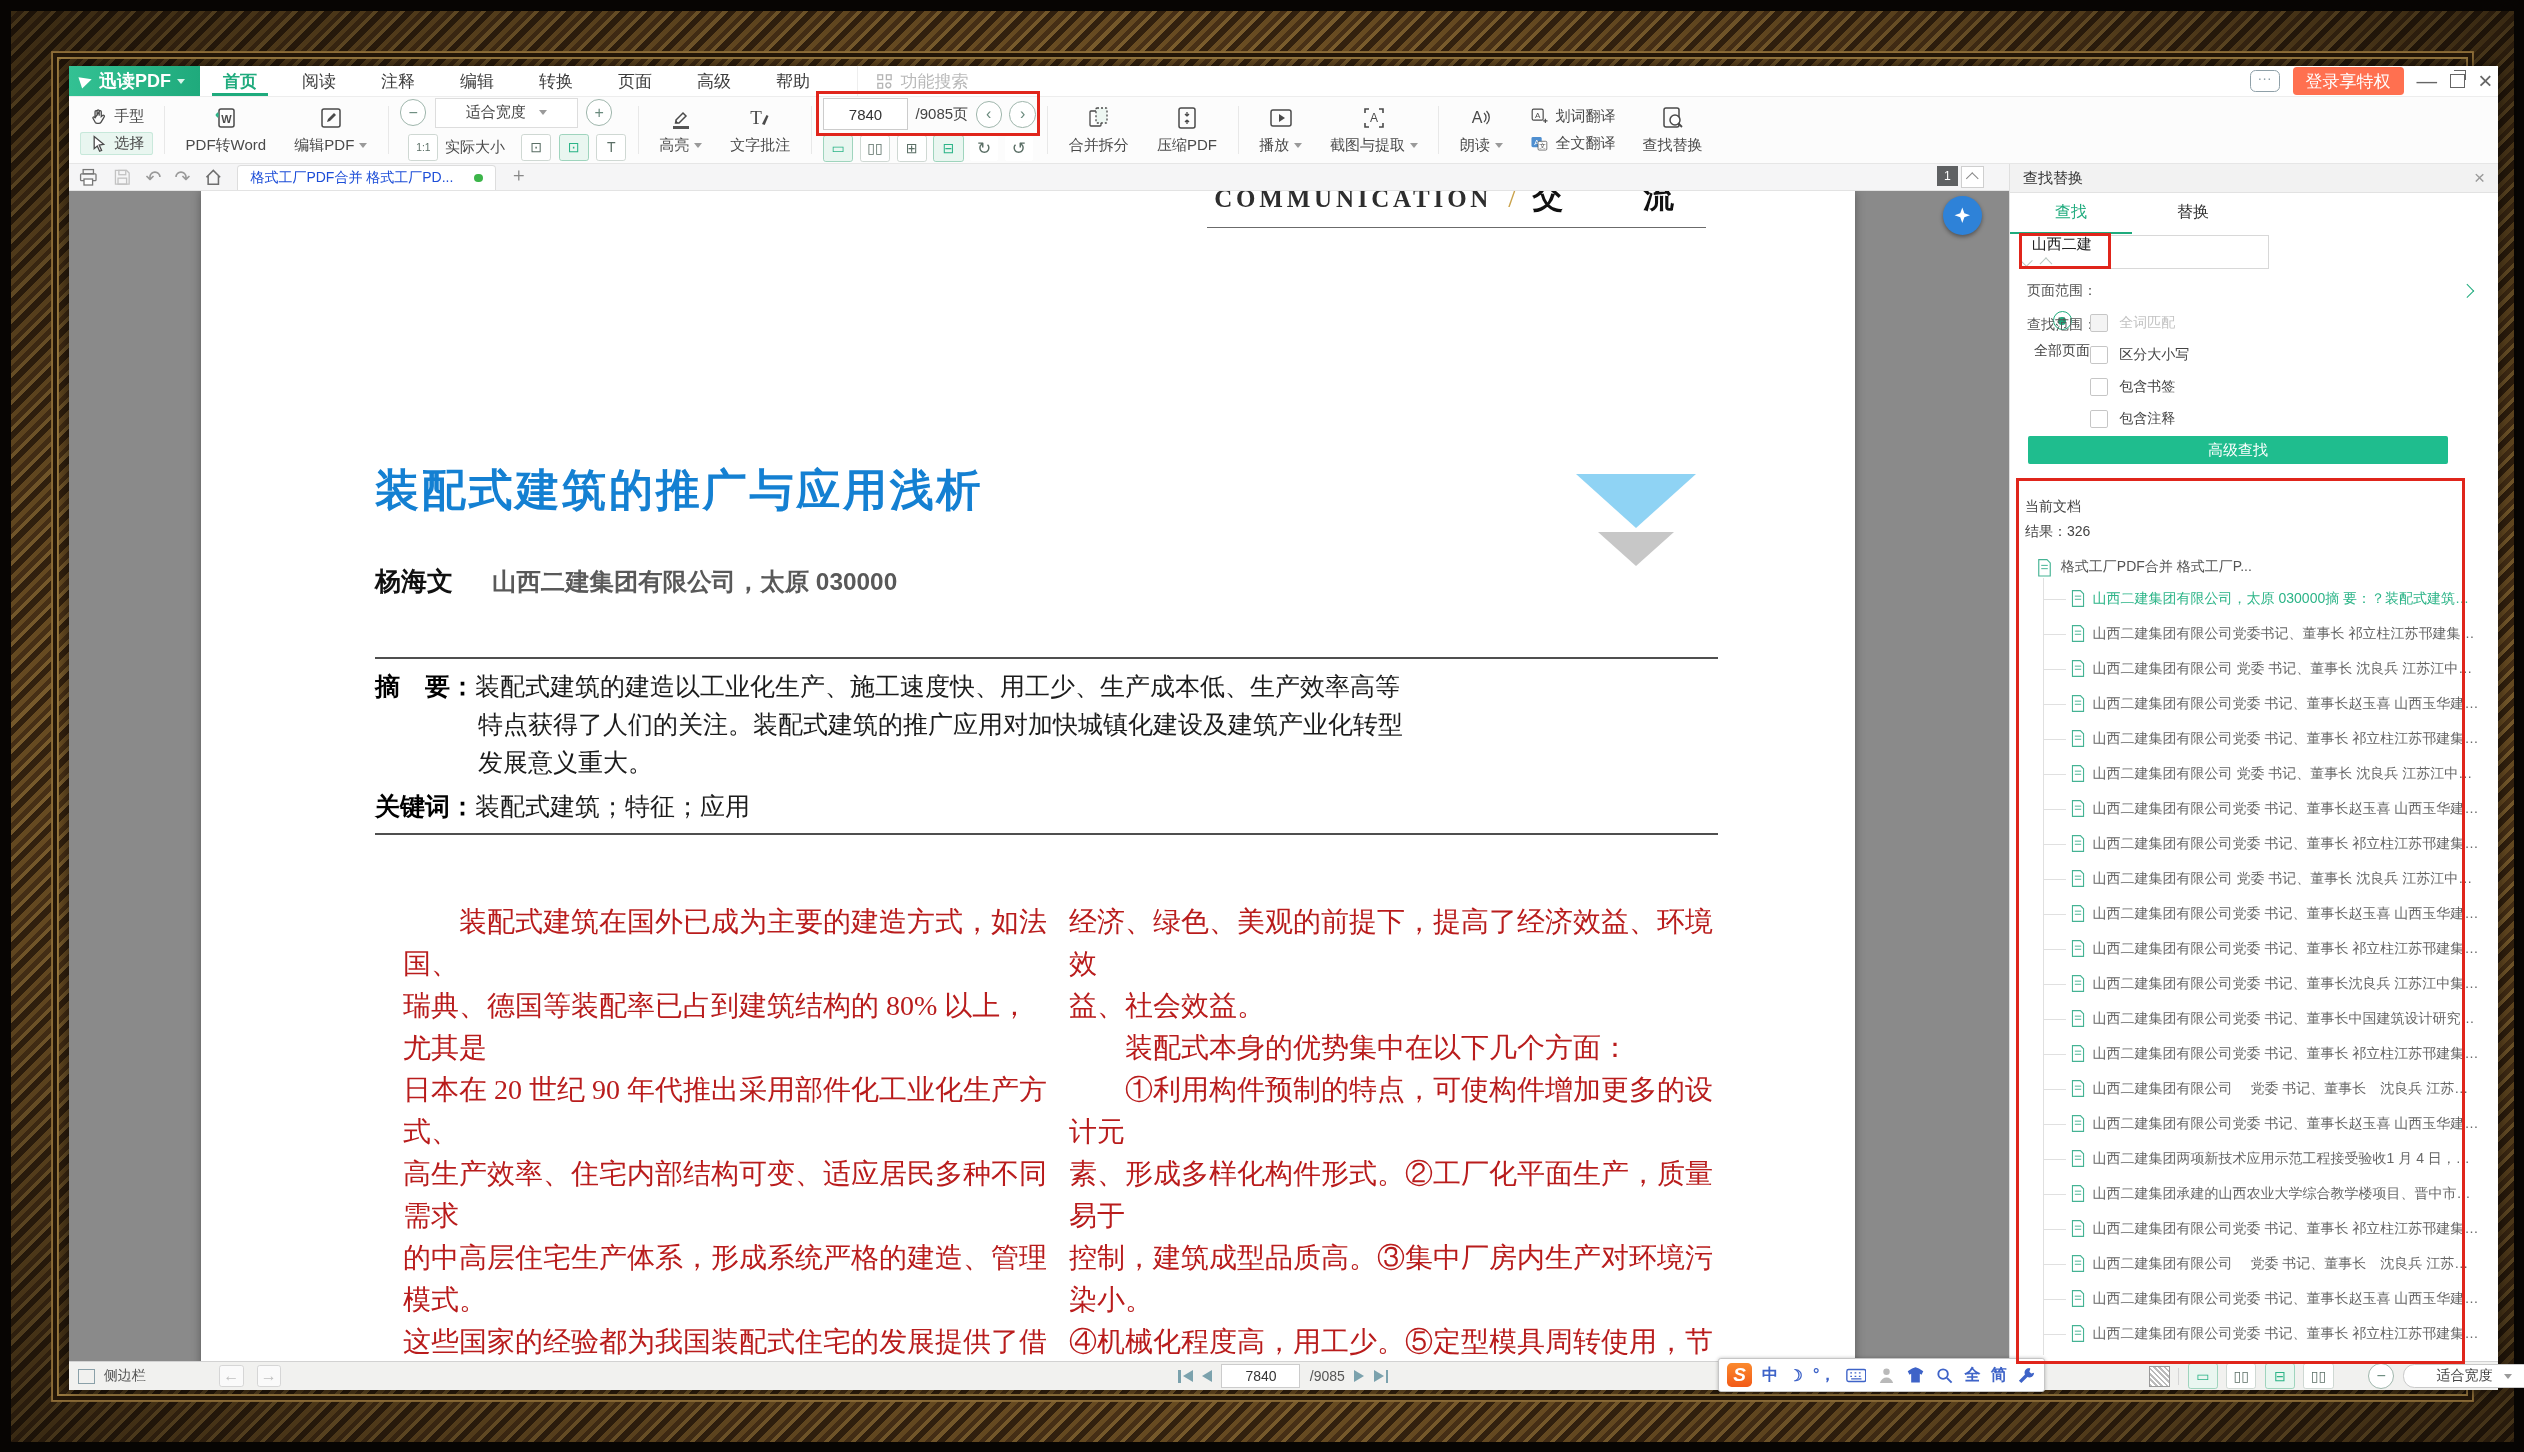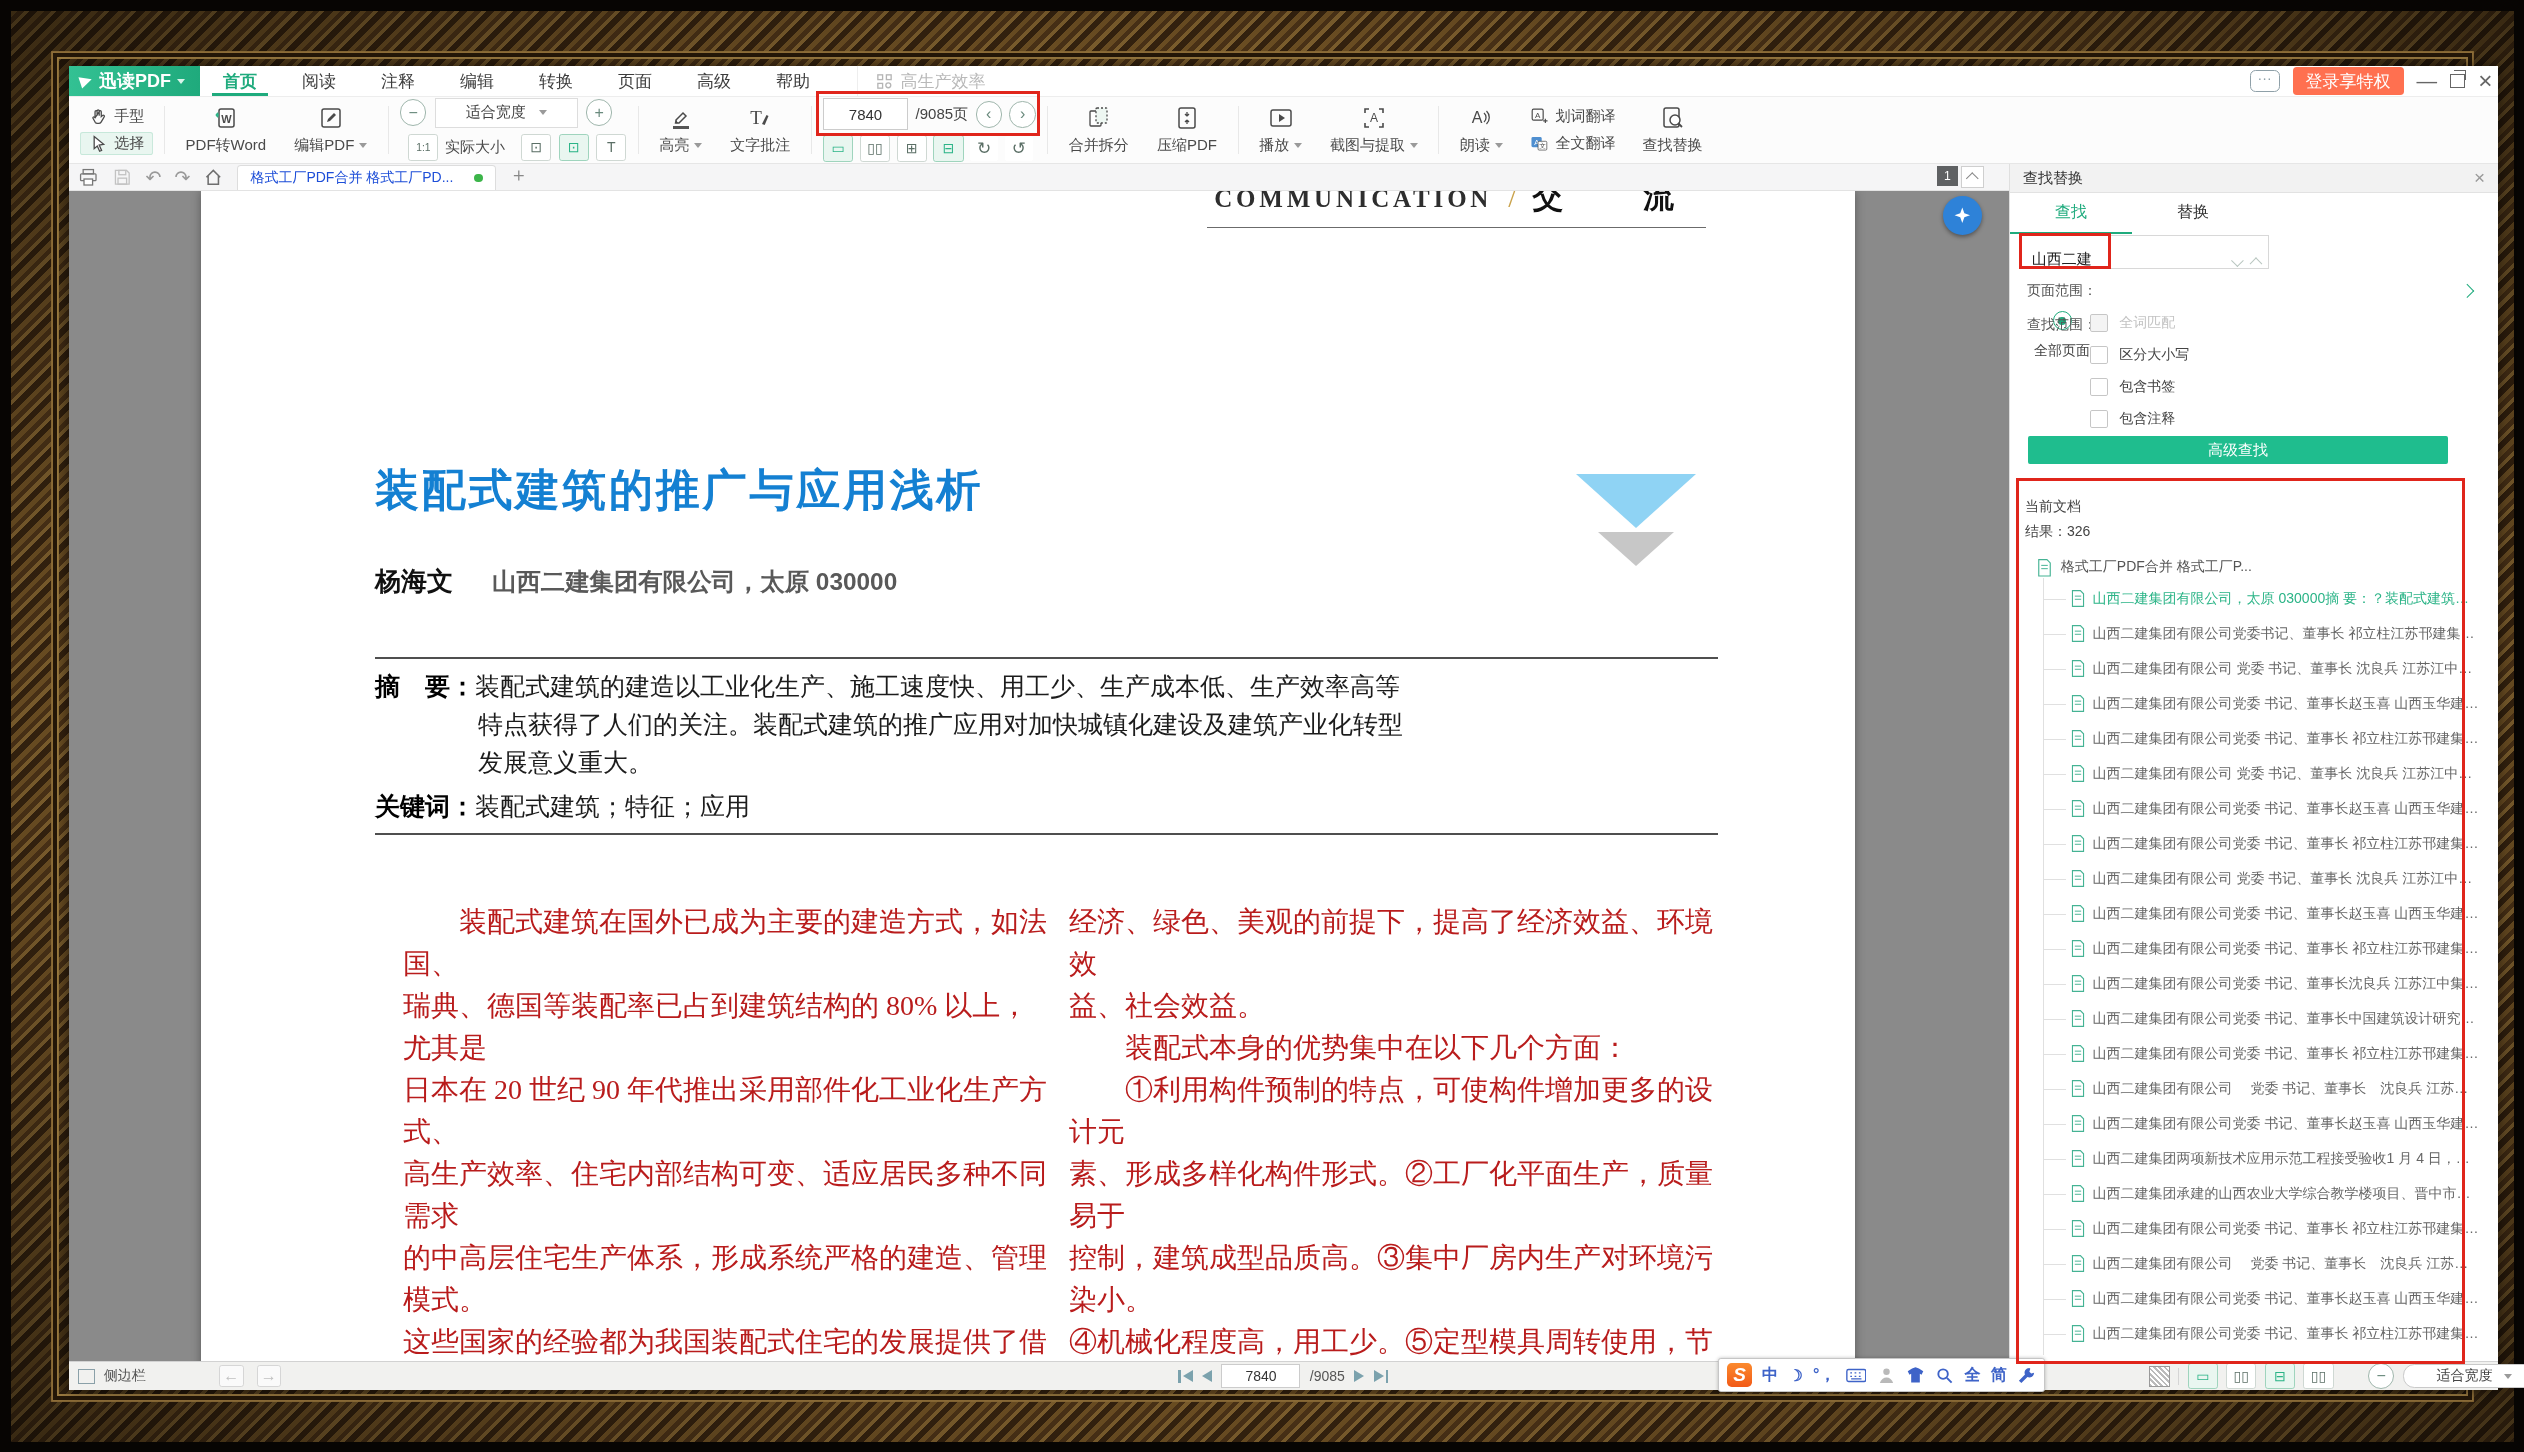--- a/index.html
+++ b/index.html
@@ -84,21 +84,21 @@
   .chev{width:7.5px;height:7.5px;border-left:1.9px solid #888;border-top:1.9px solid #888;transform:rotate(45deg);margin-top:2.8px;}
   .float-btn{position:absolute;left:1874px;top:32px;width:39px;height:39px;border-radius:50%;background:#2e82d8;box-shadow:0 1.9px 4.7px rgba(0,0,0,.4);display:flex;align-items:center;justify-content:center;z-index:5;cursor:pointer;}
   
   .rightpanel{width:488px;background:#fff;border-left:0.9px solid #dfdfdf;position:relative;flex:none;}
   .rp-header{height:28px;background:#f2f2f2;border-bottom:0.9px solid #e2e2e2;display:flex;align-items:center;padding:0 13px;font-size:15px;color:#333;}
   .rp-close{margin-left:auto;color:#999;font-size:19px;cursor:pointer;}
   .rp-tabs{position:absolute;top:38px;left:0;display:flex;}
   .rp-tab{width:122px;text-align:center;font-size:16px;color:#333;padding-bottom:11.3px;cursor:pointer;position:relative;}
   .rp-tab.active{color:#1fab7d;}
   .rp-tab.active::after{content:"";position:absolute;left:0;right:0;bottom:0;height:2.8px;background:#1fab7d;}
-  .rp-input{position:absolute;left:11.3px;top:71px;width:246px;height:32px;border:0.9px solid #d8d8d8;display:flex;align-items:flex-end;background:#fff;}
+  .rp-input{position:absolute;left:11.3px;top:71px;width:246px;height:32px;border:0.9px solid #d8d8d8;display:flex;align-items:flex-start;background:#fff;flex-direction:column;}
   .rp-input input{border:none;outline:none;flex:1;min-width:0;font-size:15px;padding:0 9.4px;color:#222;font-family:inherit;}
   .updown{display:flex;align-items:center;gap:9.4px;padding-right:7.5px;}
   .cv{width:8.4px;height:8.4px;border-left:1.9px solid #b9c6c0;border-bottom:1.9px solid #b9c6c0;cursor:pointer;}
   .cv.down{transform:rotate(-45deg);}
   .cv.up{transform:rotate(135deg);margin-top:4.7px;}
   .rp-row{position:absolute;left:17px;display:flex;align-items:center;gap:11.3px;font-size:14px;color:#555;flex-direction:column;}
   .radio{width:17px;height:17px;border-radius:50%;border:1.9px solid #1fab7d;display:flex;align-items:center;justify-content:center;}
   .radio::after{content:"";width:7.5px;height:7.5px;border-radius:50%;background:#1fab7d;}
   .cbx{width:16px;height:16px;border:0.9px solid #c6c6c6;background:#fff;border-radius:1.9px;}
   .opt-label{color:#444;}
@@ -188,21 +188,21 @@
       </div>
     <div class="feature-search">
       <span class="ic">
         <svg width="19" height="19" viewBox="0 0 20 20">
             <rect x="3" y="3" width="5" height="5" fill="none" stroke="#b5b5b5" stroke-width="1.4"></rect>
             <rect x="12" y="3" width="5" height="5" fill="none" stroke="#b5b5b5" stroke-width="1.4"></rect>
             <rect x="3" y="12" width="5" height="5" fill="none" stroke="#b5b5b5" stroke-width="1.4"></rect>
             <circle cx="14" cy="14" r="2.6" fill="none" stroke="#b5b5b5" stroke-width="1.4"></circle>
           </svg>
       </span>
-      <span>高生产效率</span>
+      <span>功能搜索</span>
     </div>
     <div class="tab-right">
       <div class="chat-btn"><span>···</span></div>
       <div class="login-btn">登录享特权</div>
       <span class="win-btn">—</span>
       <span class="restore-btn"></span>
       <span class="win-btn" style="font-size:24.4px">×</span>
     </div>
   </div>
 

